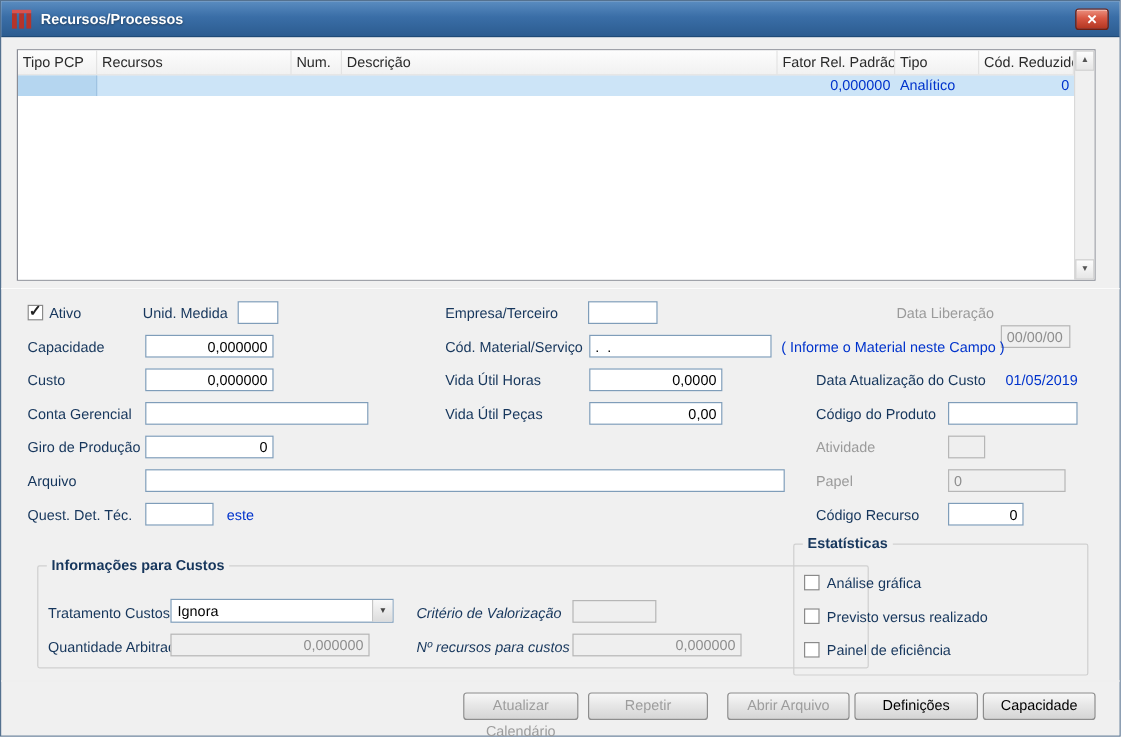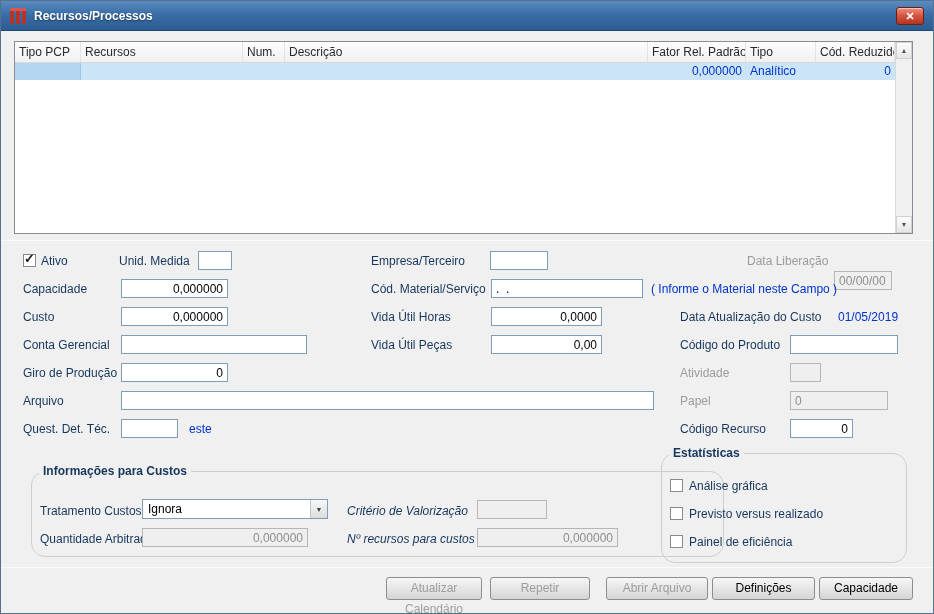--- a/index.html
+++ b/index.html
@@ -60,21 +60,21 @@
   .link { position: absolute; color: #0033cc; white-space: nowrap; cursor: pointer; }
   .inp {
     position: absolute; height: 19px; border: 1px solid #7f9db9; background: #fff;
     font: inherit; padding: 1px 4px; color: #000;
   }
   .inp.num { text-align: right; }
   .inp.dis { background: #efefef; color: #8e8e8e; border-color: #b6b6b6; }
   .cb { position: absolute; width: 13px; height: 13px; border: 1px solid #8a8a8a; background: #fff; cursor: pointer; }
   .cb .ck { position: absolute; left: 0px; top: -3px; font-size: 13px; font-weight: bold; color: #222; line-height: 13px; }
 
-  .group { position: absolute; border: 1px solid #cfcfcf; border-radius: 14px; }
+  .group { position: absolute; border: 1px solid #cfcfcf; border-radius: 2px; }
   .gtitle { position: absolute; top: -8px; left: 7px; background: #f0f0f0; padding: 0 4px; font-weight: bold; color: #16365c; white-space: nowrap; }
   .gl { position: absolute; color: #16365c; white-space: nowrap; }
   .gl.ital { font-style: italic; }
   .ginp { position: absolute; height: 19px; border: 1px solid #b6b6b6; background: #efefef; color: #8e8e8e; font: inherit; padding: 1px 4px; }
   .ginp.num { text-align: right; }
   .gcb { position: absolute; width: 13px; height: 13px; border: 1px solid #8a8a8a; background: #fff; cursor: pointer; }
 
   .combo { position: absolute; height: 20px; border: 1px solid #7f9db9; background: #fff; display: flex; align-items: center; cursor: pointer; }
   .combo .cval { flex: 1; padding: 0 5px; color: #000; overflow: hidden; white-space: nowrap; }
   .combo .carr { width: 17px; height: 100%; background: linear-gradient(#f8f8f8, #dcdcdc); border-left: 1px solid #c5c5c5;

